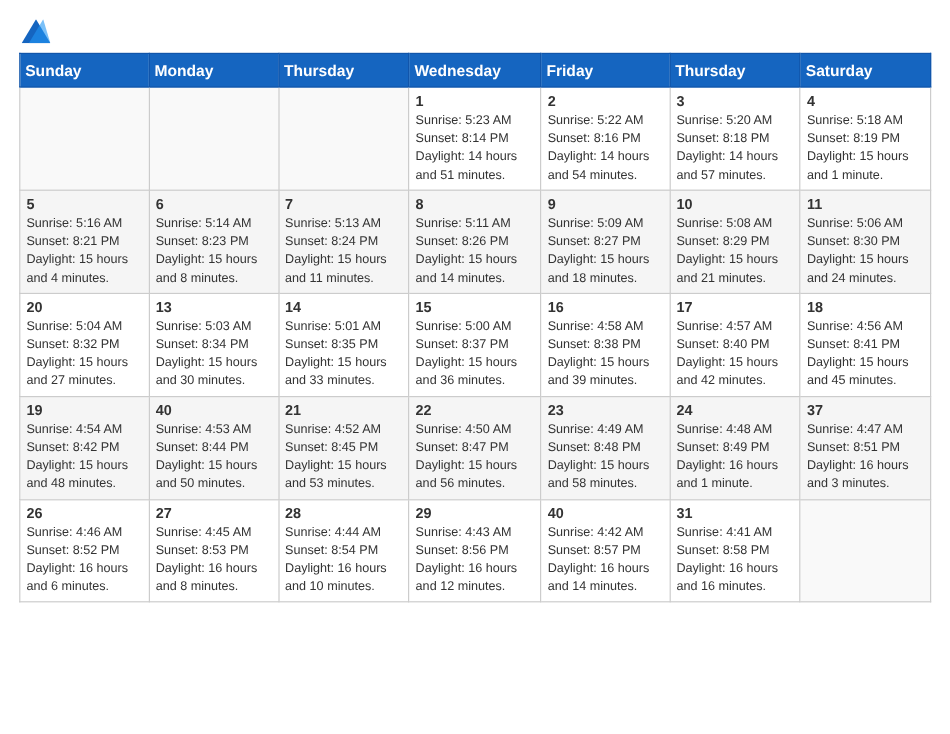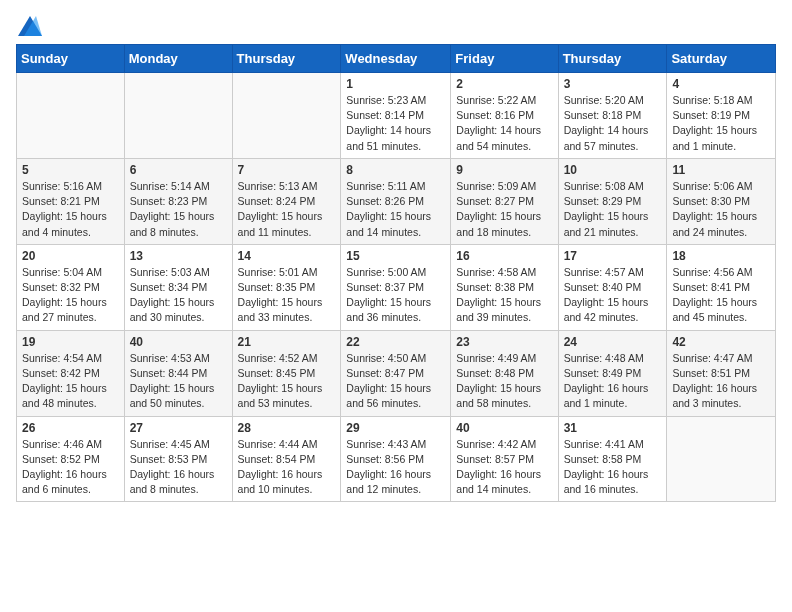--- a/index.html
+++ b/index.html
@@ -224,21 +224,21 @@
         </td>
         <td>
           <span class="day-number">23</span>
           <div class="day-info">Sunrise: 4:49 AM<br>Sunset: 8:48 PM<br>Daylight: 15 hours and 58 minutes.</div>
         </td>
         <td>
           <span class="day-number">24</span>
           <div class="day-info">Sunrise: 4:48 AM<br>Sunset: 8:49 PM<br>Daylight: 16 hours and 1 minute.</div>
         </td>
         <td>
-          <span class="day-number">42</span>
+          <span class="day-number">37</span>
           <div class="day-info">Sunrise: 4:47 AM<br>Sunset: 8:51 PM<br>Daylight: 16 hours and 3 minutes.</div>
         </td>
       </tr>
       <tr>
         <td>
           <span class="day-number">26</span>
           <div class="day-info">Sunrise: 4:46 AM<br>Sunset: 8:52 PM<br>Daylight: 16 hours and 6 minutes.</div>
         </td>
         <td>
           <span class="day-number">27</span>

